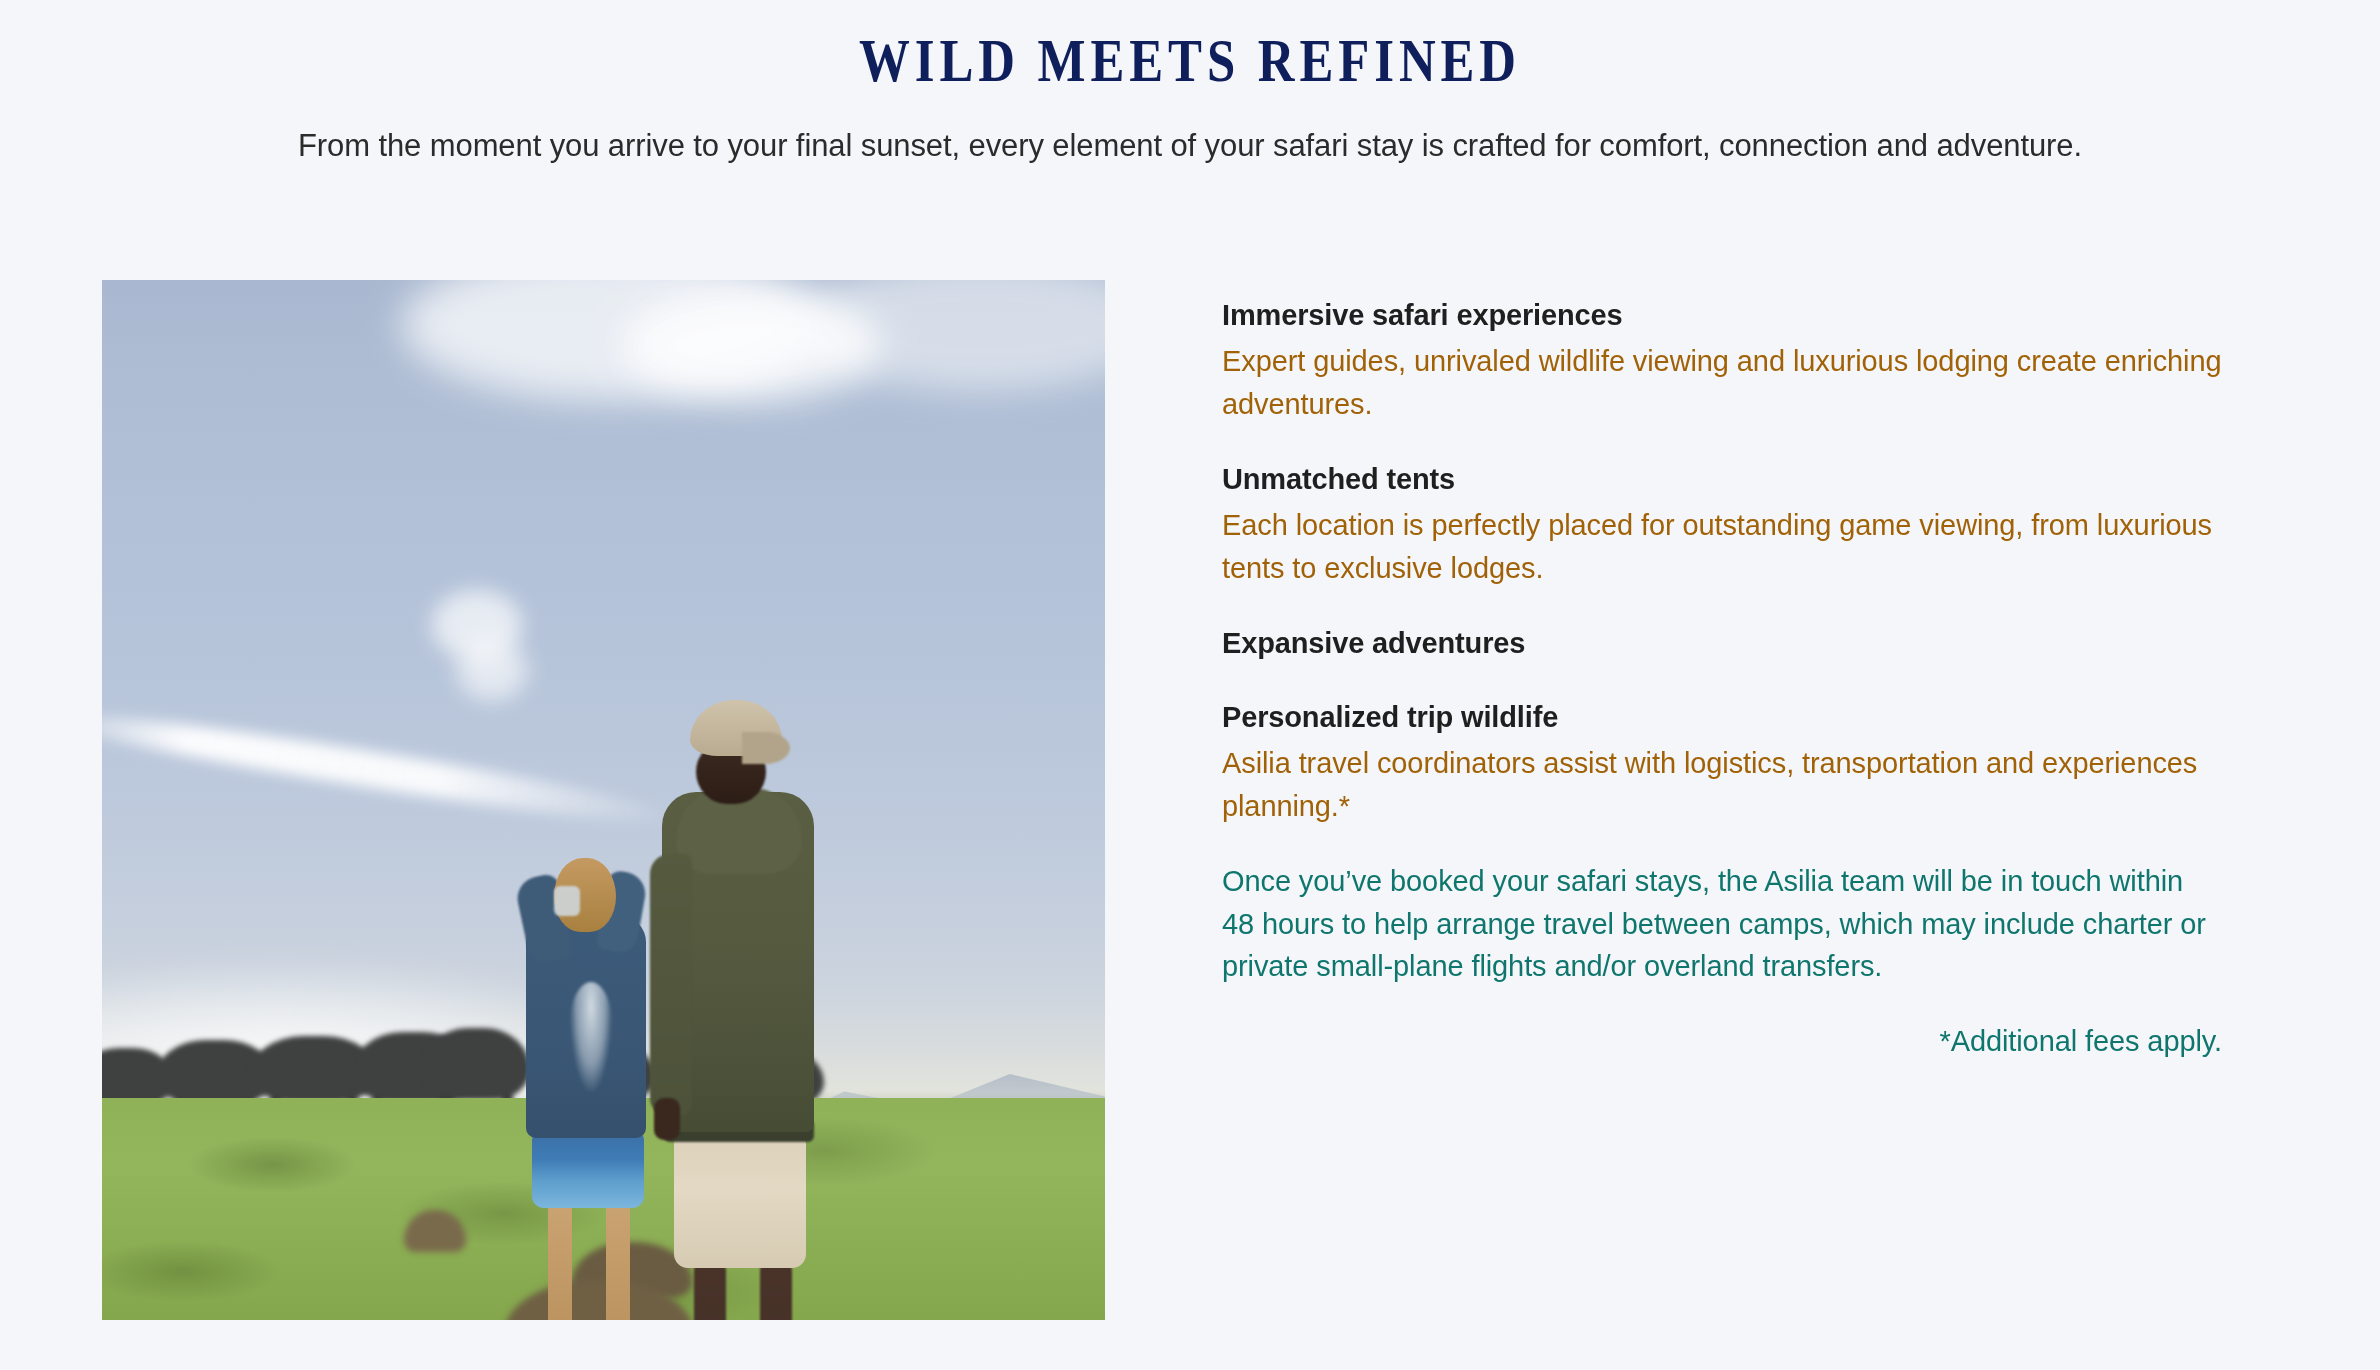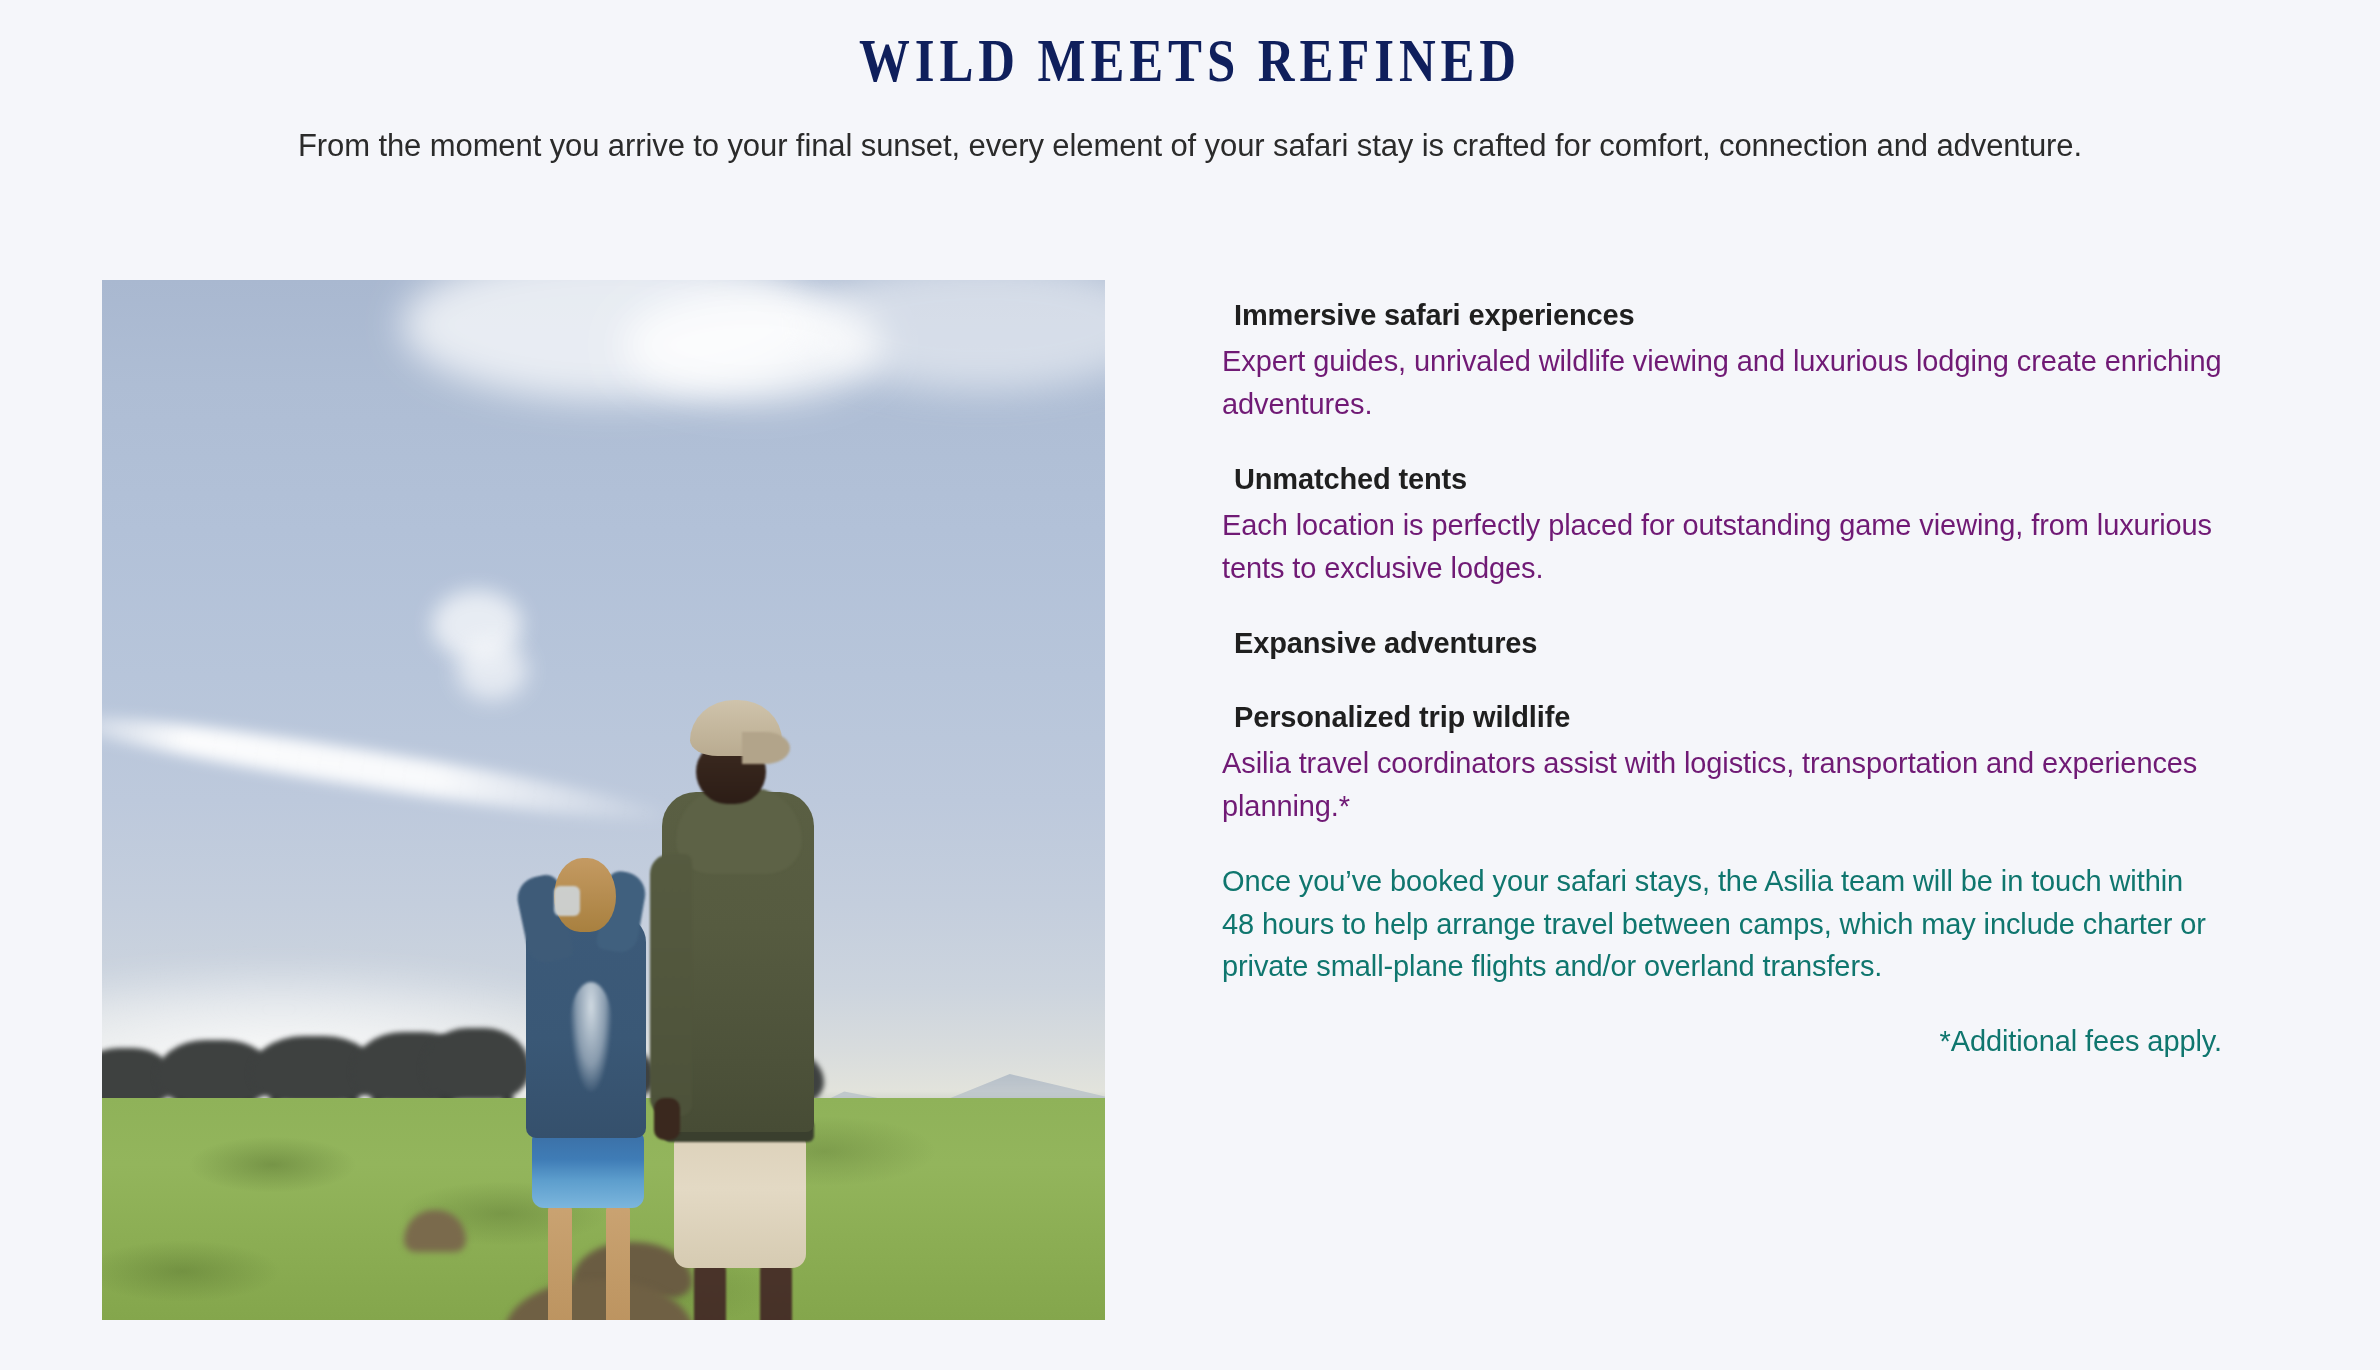--- a/index.html
+++ b/index.html
@@ -355,33 +355,33 @@
     position: absolute;
     left: 1222px;
     top: 14px;
     width: 1000px;
   }
 
   .block { margin: 0 0 32px 0; }
   .block:last-child { margin-bottom: 0; }
 
   .block-heading {
-    margin: 0 0 4px 12px;
+    margin: 0 0 4px 0;
     font-size: 29px;
     font-weight: 700;
     color: #1f1f1f;
     line-height: 1.45;
     letter-spacing: -0.15px;
   }
 
   .block-body {
     margin: 0;
     font-size: 29px;
     font-weight: 400;
-    color: #701a75;
+    color: #a16207;
     line-height: 1.48;
     letter-spacing: -0.1px;
   }
 
   .para {
     margin: 0 0 32px 0;
     font-size: 29px;
     font-weight: 400;
     color: #0f766e;
     line-height: 1.48;

